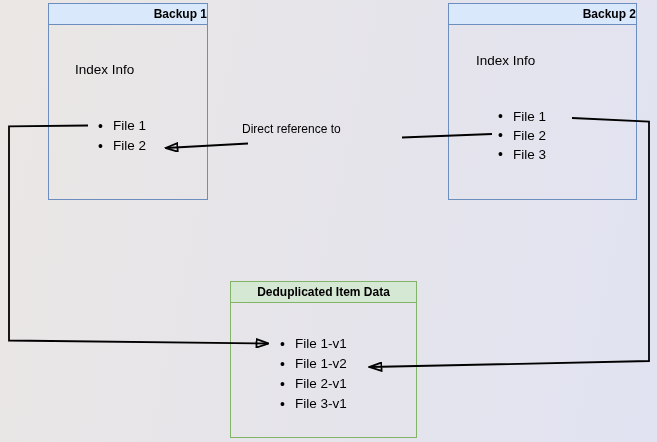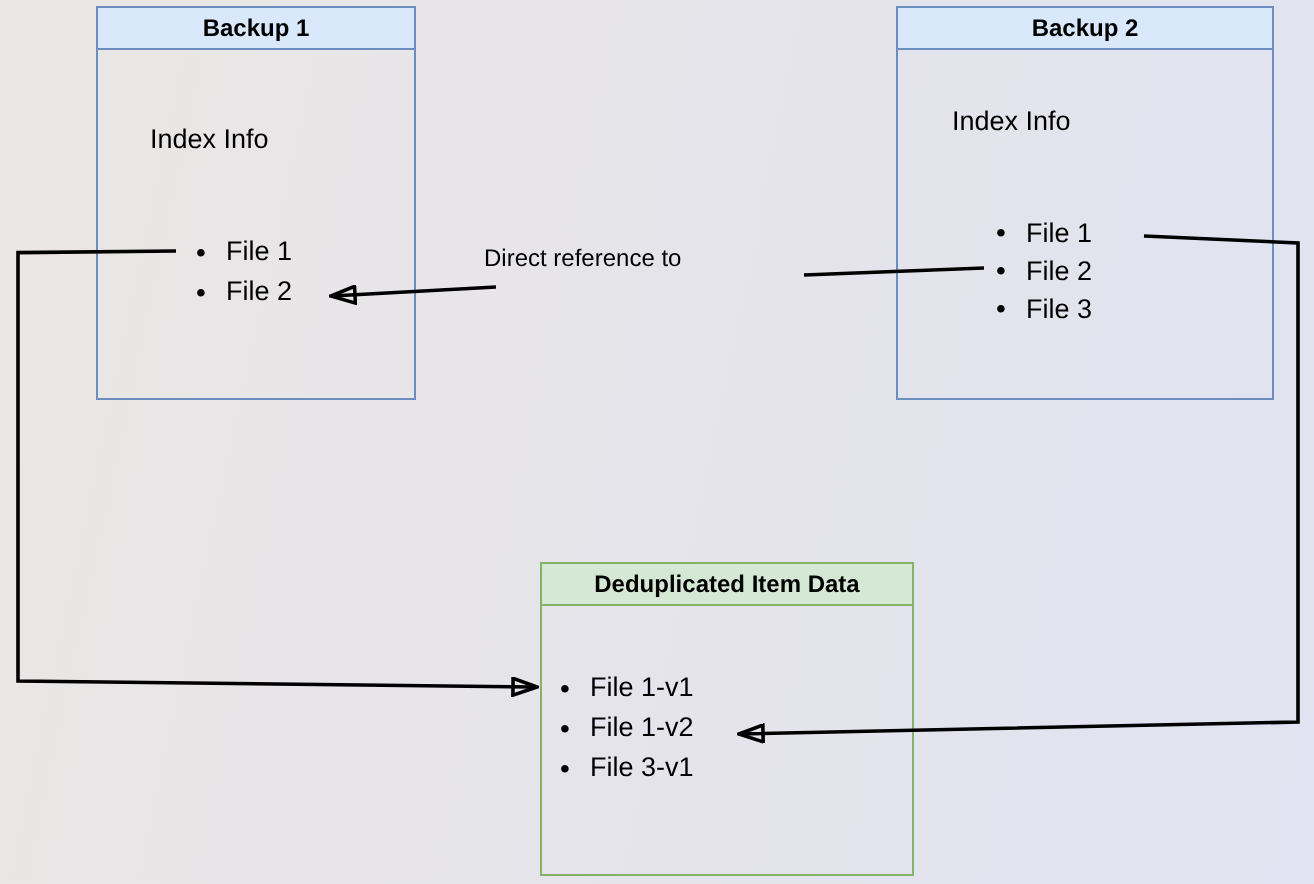--- a/index.html
+++ b/index.html
@@ -30,24 +30,24 @@
     font-weight: bold;
     white-space: nowrap;
     overflow: hidden;
   }
   .blue-node {
     border: 1.5px solid #6c8ebf;
   }
   .blue-node .node-header {
     background: #dae8fc;
     border-bottom: 1.5px solid #6c8ebf;
+    text-align: right;
   }
   .green-node {
     border: 1.5px solid #82b366;
-    margin-left: 40px;
   }
   .green-node .node-header {
     background: #d5e8d4;
     border-bottom: 1.5px solid #82b366;
   }
   .section-label {
     position: absolute;
     font-size: 13.5px;
     line-height: 17px;
     white-space: nowrap;
@@ -126,20 +126,21 @@
     <li>File 2</li>
     <li>File 3</li>
   </ul>
 
   <div class="node green-node" id="dedup-box">
     <div class="node-header">Deduplicated Item Data</div>
   </div>
   <ul class="file-list dedup-list" id="dedup-list">
     <li>File 1-v1</li>
     <li>File 1-v2</li>
+    <li>File 2-v1</li>
     <li>File 3-v1</li>
   </ul>
 
   <div class="edge-label">
     <div>Direct reference to</div>
   </div>
 
   <svg class="edges" width="657" height="442" viewBox="0 0 657 442">
     <defs>
       <marker id="arrowhead" markerUnits="userSpaceOnUse" markerWidth="14" markerHeight="10" refX="12.5" refY="5" orient="auto">

